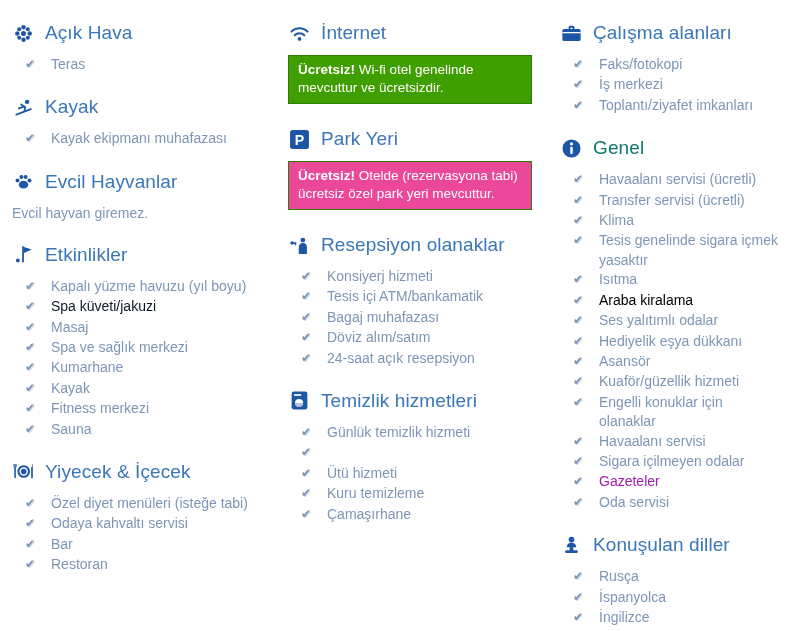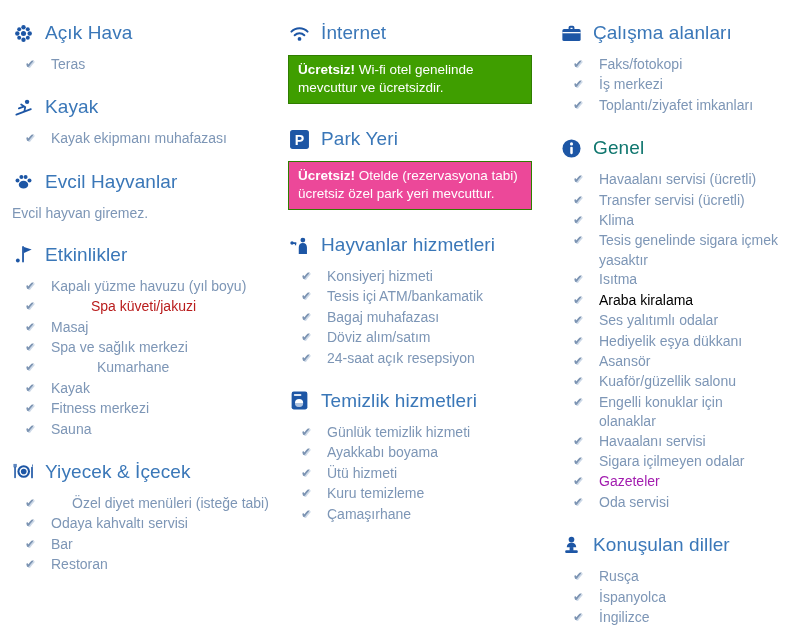--- a/index.html
+++ b/index.html
@@ -131,33 +131,33 @@
             </svg>
           </span>
           <span class="section-title" style="color: rgb(58, 119, 184);">Etkinlikler</span>
         </h3>
         <div class="amenity-row">
           <span class="check" style="color: rgb(123, 147, 178);">✔</span>
           <span class="amenity-label" style="color: rgb(125, 150, 182);">Kapalı yüzme havuzu (yıl boyu)</span>
         </div>
         <div class="amenity-row">
           <span class="check" style="color: rgb(123, 147, 178);">✔</span>
-          <span class="amenity-label" style="color: #b91c1c; margin-left: 40px;">Spa küveti/jakuzi</span>
+          <span class="amenity-label" style="color: #0f172a;">Spa küveti/jakuzi</span>
         </div>
         <div class="amenity-row">
           <span class="check" style="color: rgb(123, 147, 178);">✔</span>
           <span class="amenity-label" style="color: rgb(125, 150, 182);">Masaj</span>
         </div>
         <div class="amenity-row">
           <span class="check" style="color: rgb(123, 147, 178);">✔</span>
           <span class="amenity-label" style="color: rgb(125, 150, 182);">Spa ve sağlık merkezi</span>
         </div>
         <div class="amenity-row">
           <span class="check" style="color: rgb(123, 147, 178);">✔</span>
-          <span class="amenity-label" style="color: rgb(125, 150, 182); margin-left: 46px;">Kumarhane</span>
+          <span class="amenity-label" style="color: rgb(125, 150, 182);">Kumarhane</span>
         </div>
         <div class="amenity-row">
           <span class="check" style="color: rgb(123, 147, 178);">✔</span>
           <span class="amenity-label" style="color: rgb(125, 150, 182);">Kayak</span>
         </div>
         <div class="amenity-row">
           <span class="check" style="color: rgb(123, 147, 178);">✔</span>
           <span class="amenity-label" style="color: rgb(125, 150, 182);">Fitness merkezi</span>
         </div>
         <div class="amenity-row">
@@ -177,21 +177,21 @@
                 <circle cx="10.2" cy="10" r="6"></circle>
                 <circle cx="10.2" cy="10" r="4" fill="#fff"></circle>
                 <circle cx="10.2" cy="10" r="2.7"></circle>
               </g>
             </svg>
           </span>
           <span class="section-title" style="color: rgb(58, 119, 184);">Yiyecek &amp; İçecek</span>
         </h3>
         <div class="amenity-row">
           <span class="check" style="color: rgb(123, 147, 178);">✔</span>
-          <span class="amenity-label" style="color: rgb(125, 150, 182); margin-left: 21px;">Özel diyet menüleri (isteğe tabi)</span>
+          <span class="amenity-label" style="color: rgb(125, 150, 182);">Özel diyet menüleri (isteğe tabi)</span>
         </div>
         <div class="amenity-row">
           <span class="check" style="color: rgb(123, 147, 178);">✔</span>
           <span class="amenity-label" style="color: rgb(125, 150, 182);">Odaya kahvaltı servisi</span>
         </div>
         <div class="amenity-row">
           <span class="check" style="color: rgb(123, 147, 178);">✔</span>
           <span class="amenity-label" style="color: rgb(125, 150, 182);">Bar</span>
         </div>
         <div class="amenity-row">
@@ -234,21 +234,21 @@
             <svg width="21" height="21" viewBox="0 0 20 20">
               <g fill="#1d56a5">
                 <circle cx="13.2" cy="4.8" r="2.3"></circle>
                 <path d="M13.2 7.6 c-2.7 0 -3.9 2 -3.9 4.2 V18 h7.8 V11.8 c0 -2.2 -1.2 -4.2 -3.9 -4.2 z"></path>
                 <rect x="1.6" y="6.8" width="5.6" height="1.7" rx="0.85"></rect>
                 <circle cx="2.9" cy="7.6" r="1.6"></circle>
                 <rect x="5.6" y="8.3" width="1.2" height="1.5"></rect>
               </g>
             </svg>
           </span>
-          <span class="section-title" style="color: rgb(58, 119, 184);">Hayvanlar hizmetleri</span>
+          <span class="section-title" style="color: rgb(58, 119, 184);">Resepsiyon olanaklar</span>
         </h3>
         <div class="amenity-row">
           <span class="check" style="color: rgb(123, 147, 178);">✔</span>
           <span class="amenity-label" style="color: rgb(125, 150, 182);">Konsiyerj hizmeti</span>
         </div>
         <div class="amenity-row">
           <span class="check" style="color: rgb(123, 147, 178);">✔</span>
           <span class="amenity-label" style="color: rgb(125, 150, 182);">Tesis içi ATM/bankamatik</span>
         </div>
         <div class="amenity-row">
@@ -275,21 +275,20 @@
             </svg>
           </span>
           <span class="section-title" style="color: rgb(58, 119, 184);">Temizlik hizmetleri</span>
         </h3>
         <div class="amenity-row">
           <span class="check" style="color: rgb(123, 147, 178);">✔</span>
           <span class="amenity-label" style="color: rgb(125, 150, 182);">Günlük temizlik hizmeti</span>
         </div>
         <div class="amenity-row">
           <span class="check" style="color: rgb(123, 147, 178);">✔</span>
-          <span class="amenity-label" style="color: rgb(125, 150, 182);">Ayakkabı boyama</span>
         </div>
         <div class="amenity-row">
           <span class="check" style="color: rgb(123, 147, 178);">✔</span>
           <span class="amenity-label" style="color: rgb(125, 150, 182);">Ütü hizmeti</span>
         </div>
         <div class="amenity-row">
           <span class="check" style="color: rgb(123, 147, 178);">✔</span>
           <span class="amenity-label" style="color: rgb(125, 150, 182);">Kuru temizleme</span>
         </div>
         <div class="amenity-row">
@@ -367,21 +366,21 @@
         <div class="amenity-row">
           <span class="check" style="color: rgb(123, 147, 178);">✔</span>
           <span class="amenity-label" style="color: rgb(125, 150, 182);">Hediyelik eşya dükkanı</span>
         </div>
         <div class="amenity-row">
           <span class="check" style="color: rgb(123, 147, 178);">✔</span>
           <span class="amenity-label" style="color: rgb(125, 150, 182);">Asansör</span>
         </div>
         <div class="amenity-row">
           <span class="check" style="color: rgb(123, 147, 178);">✔</span>
-          <span class="amenity-label" style="color: rgb(125, 150, 182);">Kuaför/güzellik salonu</span>
+          <span class="amenity-label" style="color: rgb(125, 150, 182);">Kuaför/güzellik hizmeti</span>
         </div>
         <div class="amenity-row">
           <span class="check" style="color: rgb(123, 147, 178);">✔</span>
           <span class="amenity-label" style="color: rgb(125, 150, 182);">Engelli konuklar için olanaklar</span>
         </div>
         <div class="amenity-row">
           <span class="check" style="color: rgb(123, 147, 178);">✔</span>
           <span class="amenity-label" style="color: rgb(125, 150, 182);">Havaalanı servisi</span>
         </div>
         <div class="amenity-row">

